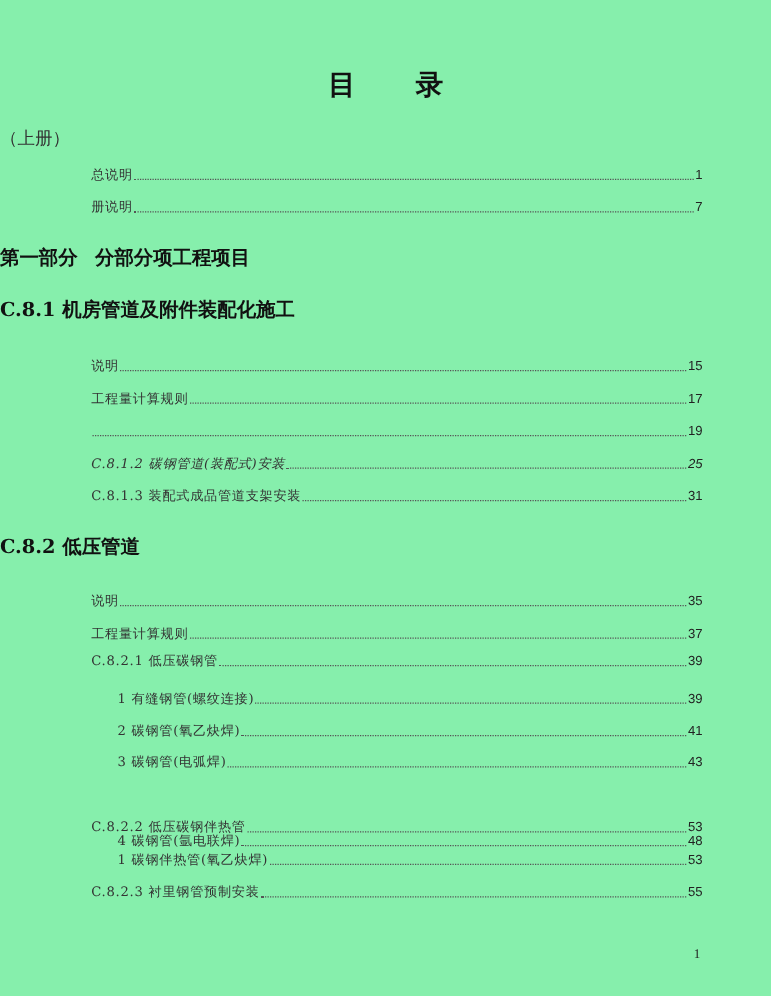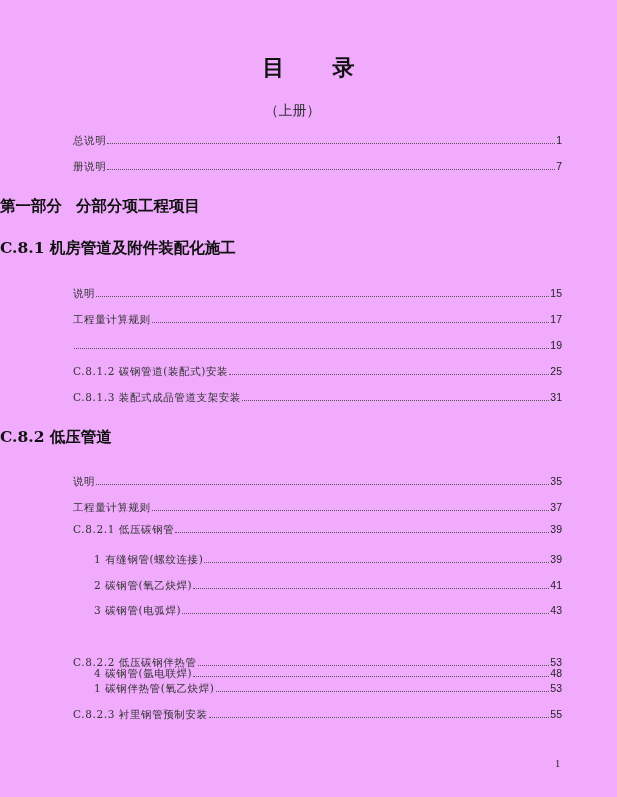--- a/index.html
+++ b/index.html
@@ -13,43 +13,42 @@
       position: relative;
       overflow: hidden;
       font-family: "DejaVu Serif", "Liberation Serif", serif;
       color: #1a1a1a;
     }
     .page {
       position: absolute;
       left: 0; top: 0;
       width: 617px;
       height: 797px;
-      background: #f0abfc;
+      background: #86efac;
     }
     .title {
       position: absolute;
       left: 0;
       width: 617px;
       top: 53px;
       text-align: center;
       font-size: 22px;
       font-weight: bold;
       letter-spacing: 0;
       color: #111;
     }
     .title .gap { display: inline-block; width: 48px; }
     .subtitle {
       position: absolute;
       left: 0;
       width: 505px;
       top: 102px;
-      text-align: center;
+      text-align: left;
       font-size: 14px;
       color: #333;
-      margin-left: 40px;
     }
     .heading {
       position: absolute;
       left: 0;
       width: 617px;
       text-align: left;
       font-size: 15.5px;
       font-weight: bold;
       color: #111;
     }
@@ -131,21 +130,21 @@
   </div>
   <div class="toc-row" style="top:310px;">
     <span class="toc-label">工程量计算规则</span>
     <span class="toc-leader"></span>
     <span class="toc-page">17</span>
   </div>
   <div class="toc-row" style="top:336px;">
     <span class="toc-leader"></span>
     <span class="toc-page">19</span>
   </div>
-  <div class="toc-row" style="top:362px;">
+  <div class="toc-row" style="top:362px;font-style:italic;">
     <span class="toc-label">C.8.1.2 碳钢管道(装配式)安装</span>
     <span class="toc-leader"></span>
     <span class="toc-page">25</span>
   </div>
   <div class="toc-row" style="top:388px;">
     <span class="toc-label">C.8.1.3 装配式成品管道支架安装</span>
     <span class="toc-leader"></span>
     <span class="toc-page">31</span>
   </div>
 

